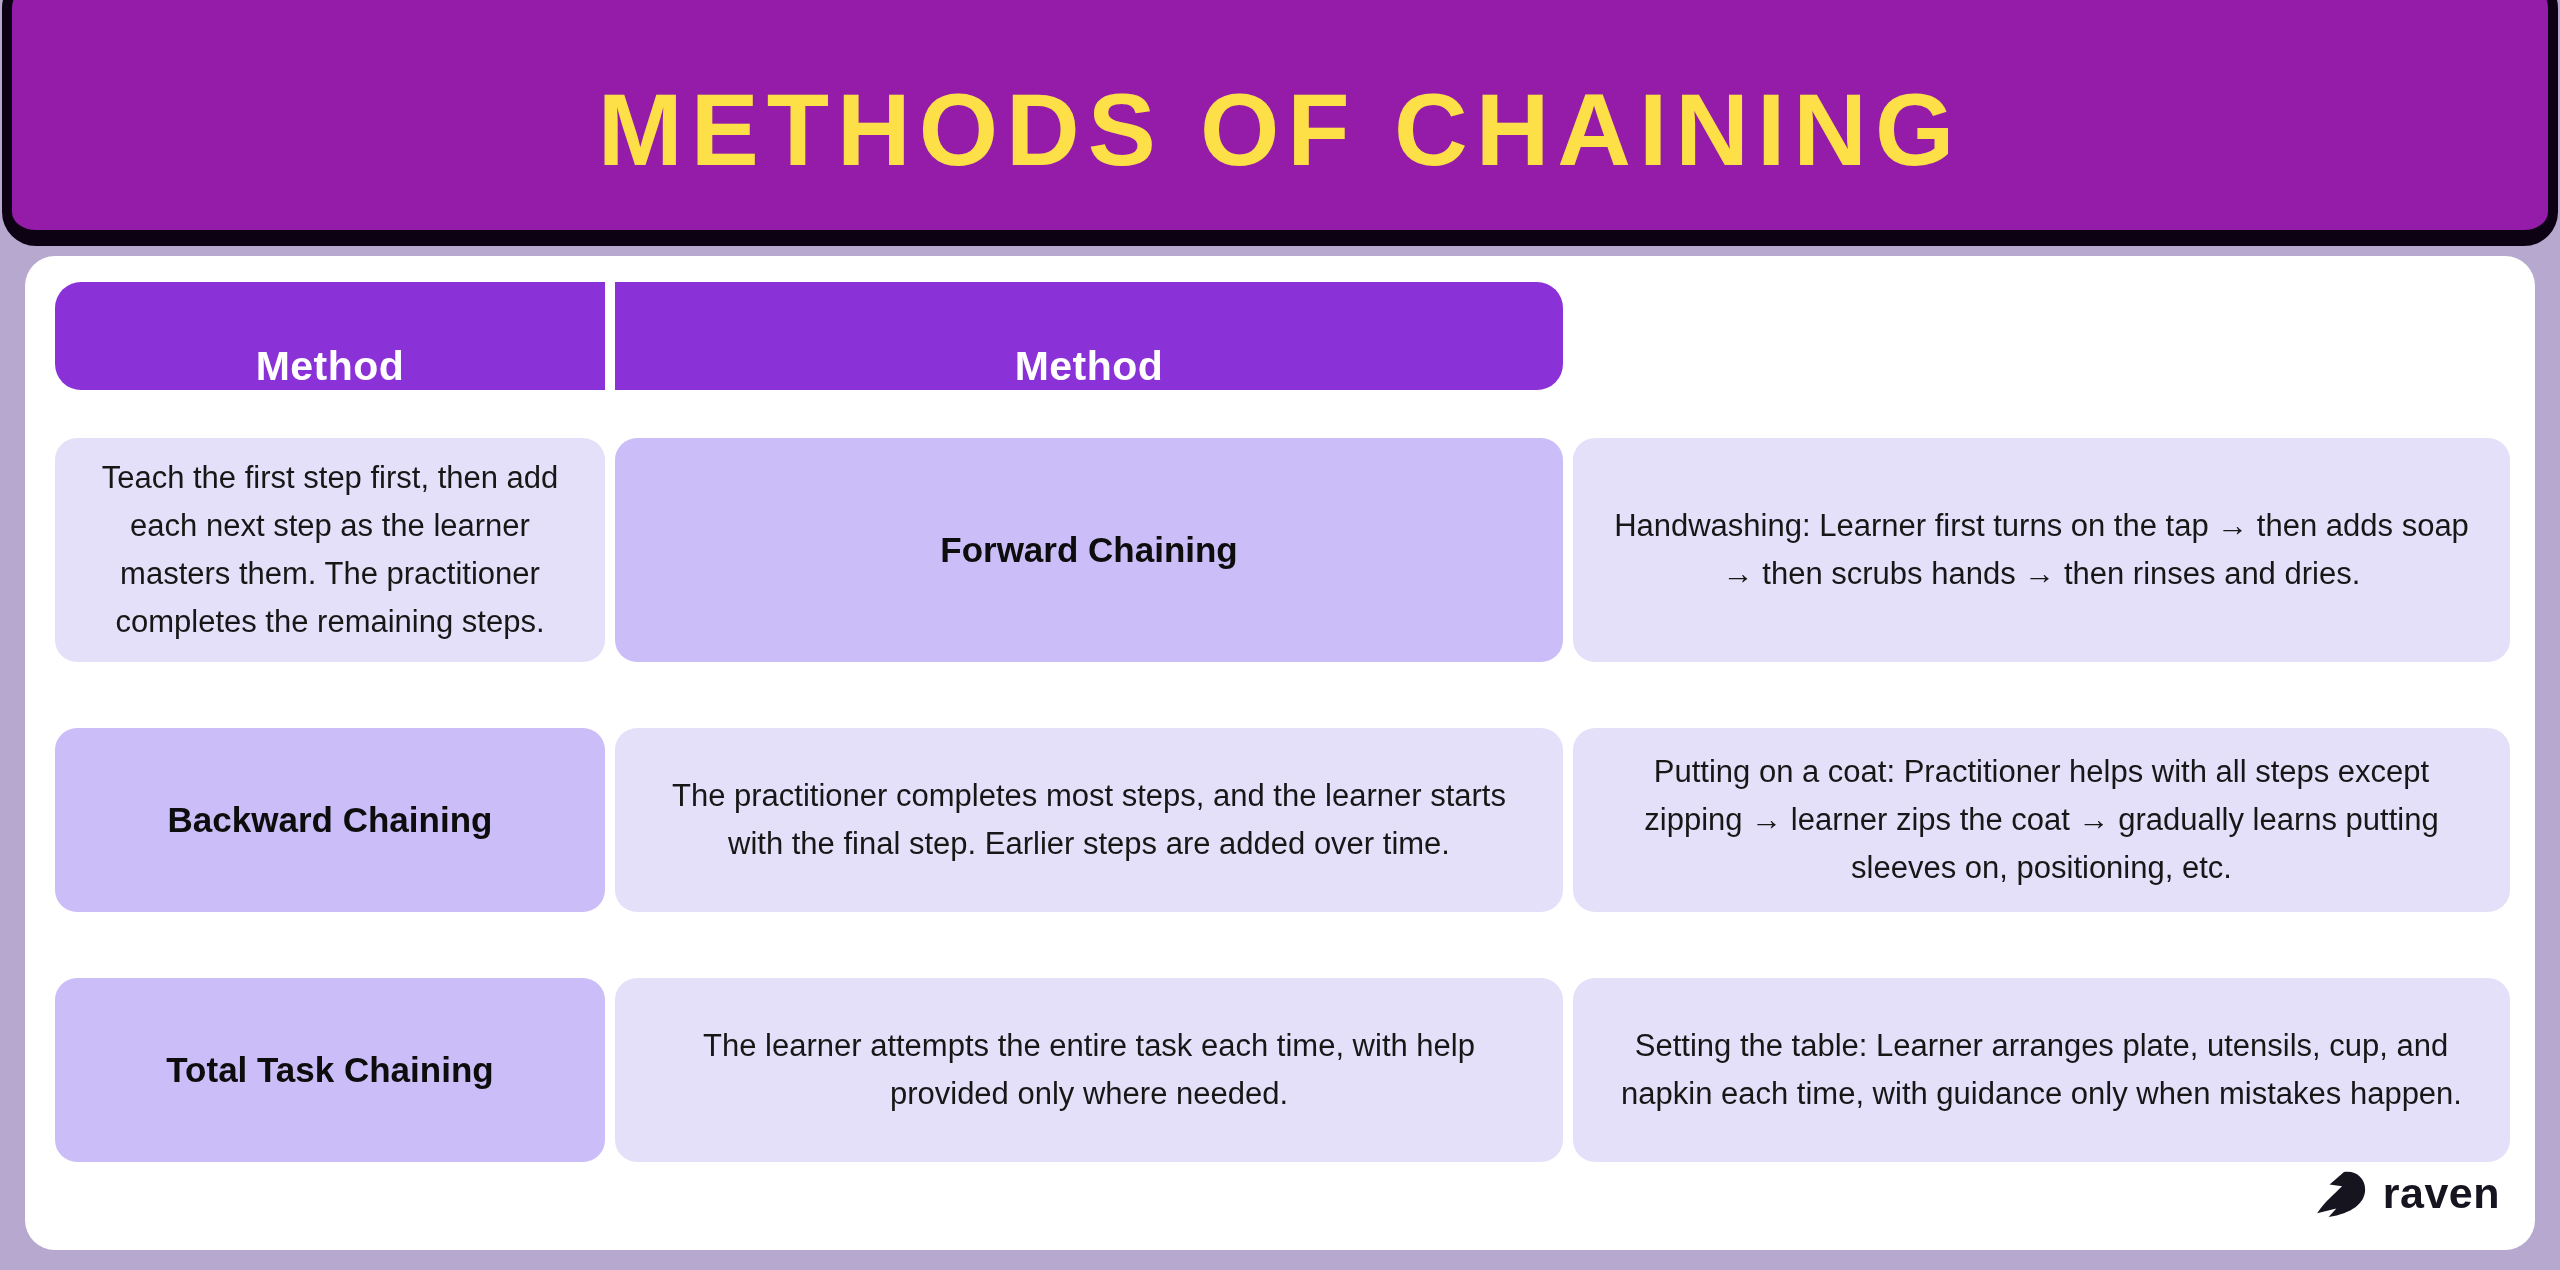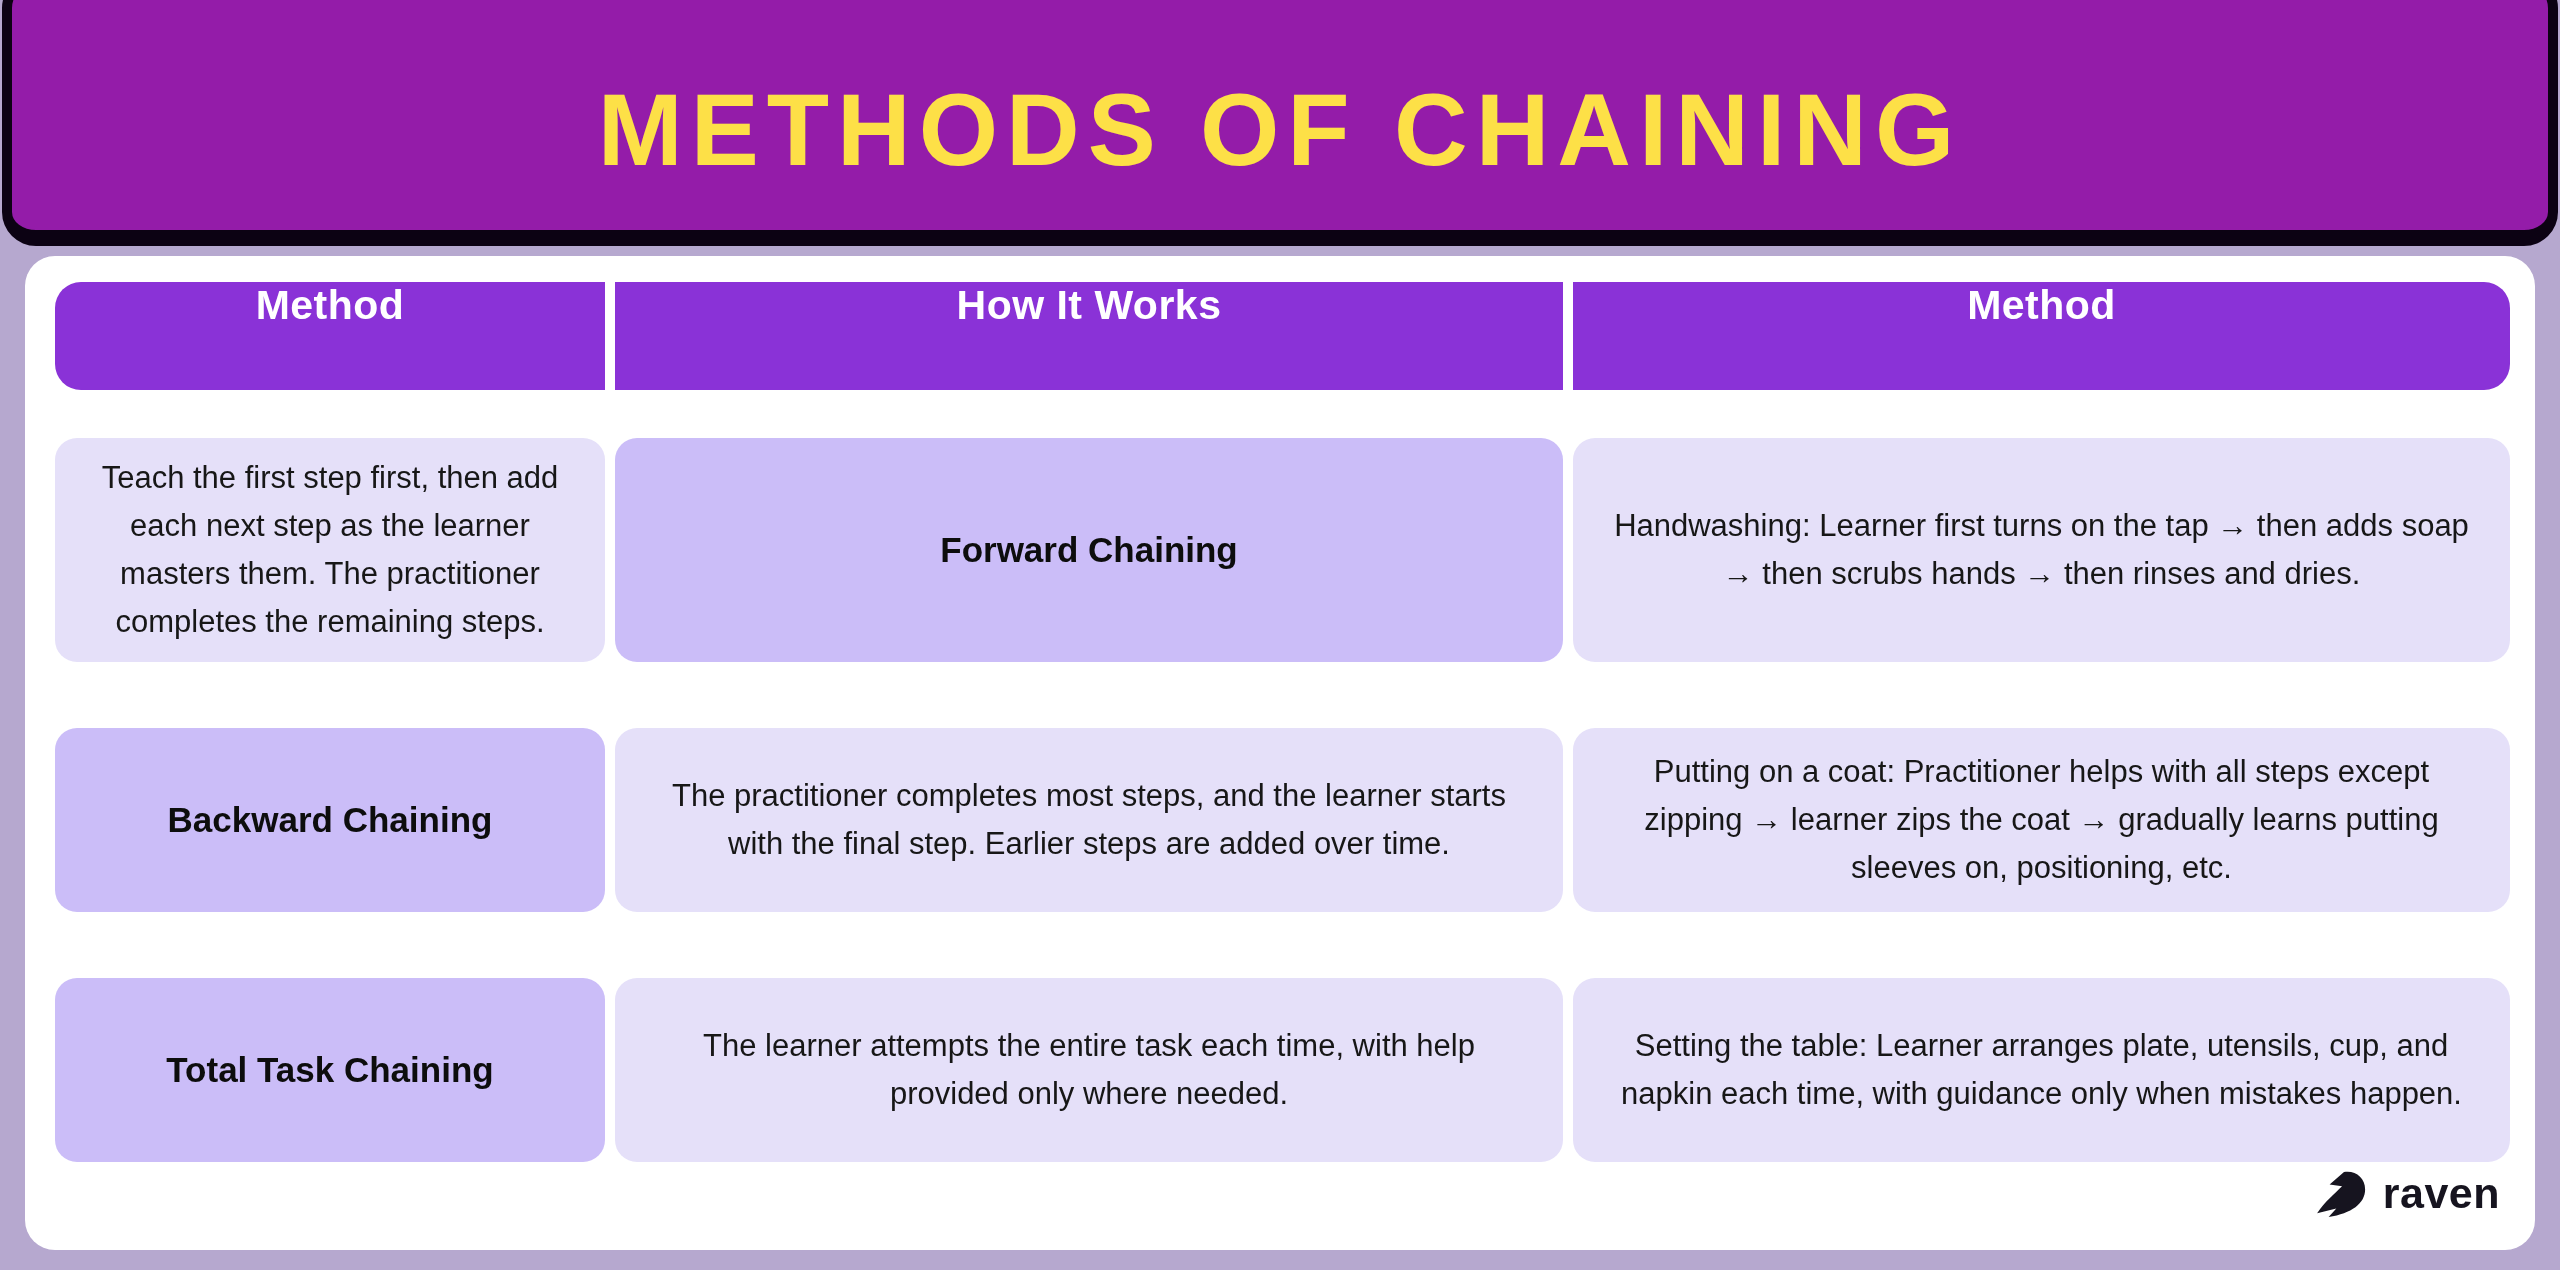--- a/index.html
+++ b/index.html
@@ -61,21 +61,21 @@
   }
 
   
   .header-row {
     margin-bottom: 48px;
   }
   .header-cell {
     height: 108px;
     background: #8a32d7;
     display: flex;
-    align-items: flex-start;
+    align-items: flex-end;
     justify-content: center;
     color: #ffffff;
     font-size: 41px;
     font-weight: 700;
     letter-spacing: 0.5px;
   }
   .header-cell.first {
     border-radius: 26px 0 0 26px;
   }
   .header-cell.last {
@@ -139,23 +139,20 @@
 
 <div class="banner">
   <div class="banner-title">METHODS OF CHAINING</div>
 </div>
 
 <div class="card">
 
   <div class="grid-row header-row">
     <div class="header-cell first">
       <span>Method</span>
-    </div>
-    <div class="header-cell">
-      <span>How It Works</span>
     </div>
     <div class="header-cell last">
       <span>Method</span>
     </div>
   </div>
 
   <div class="grid-row body-row first">
     <div class="cell detail-cell">
       <span>Teach the first step first, then add each next step as the learner masters them. The practitioner completes the remaining steps.</span>
     </div>

